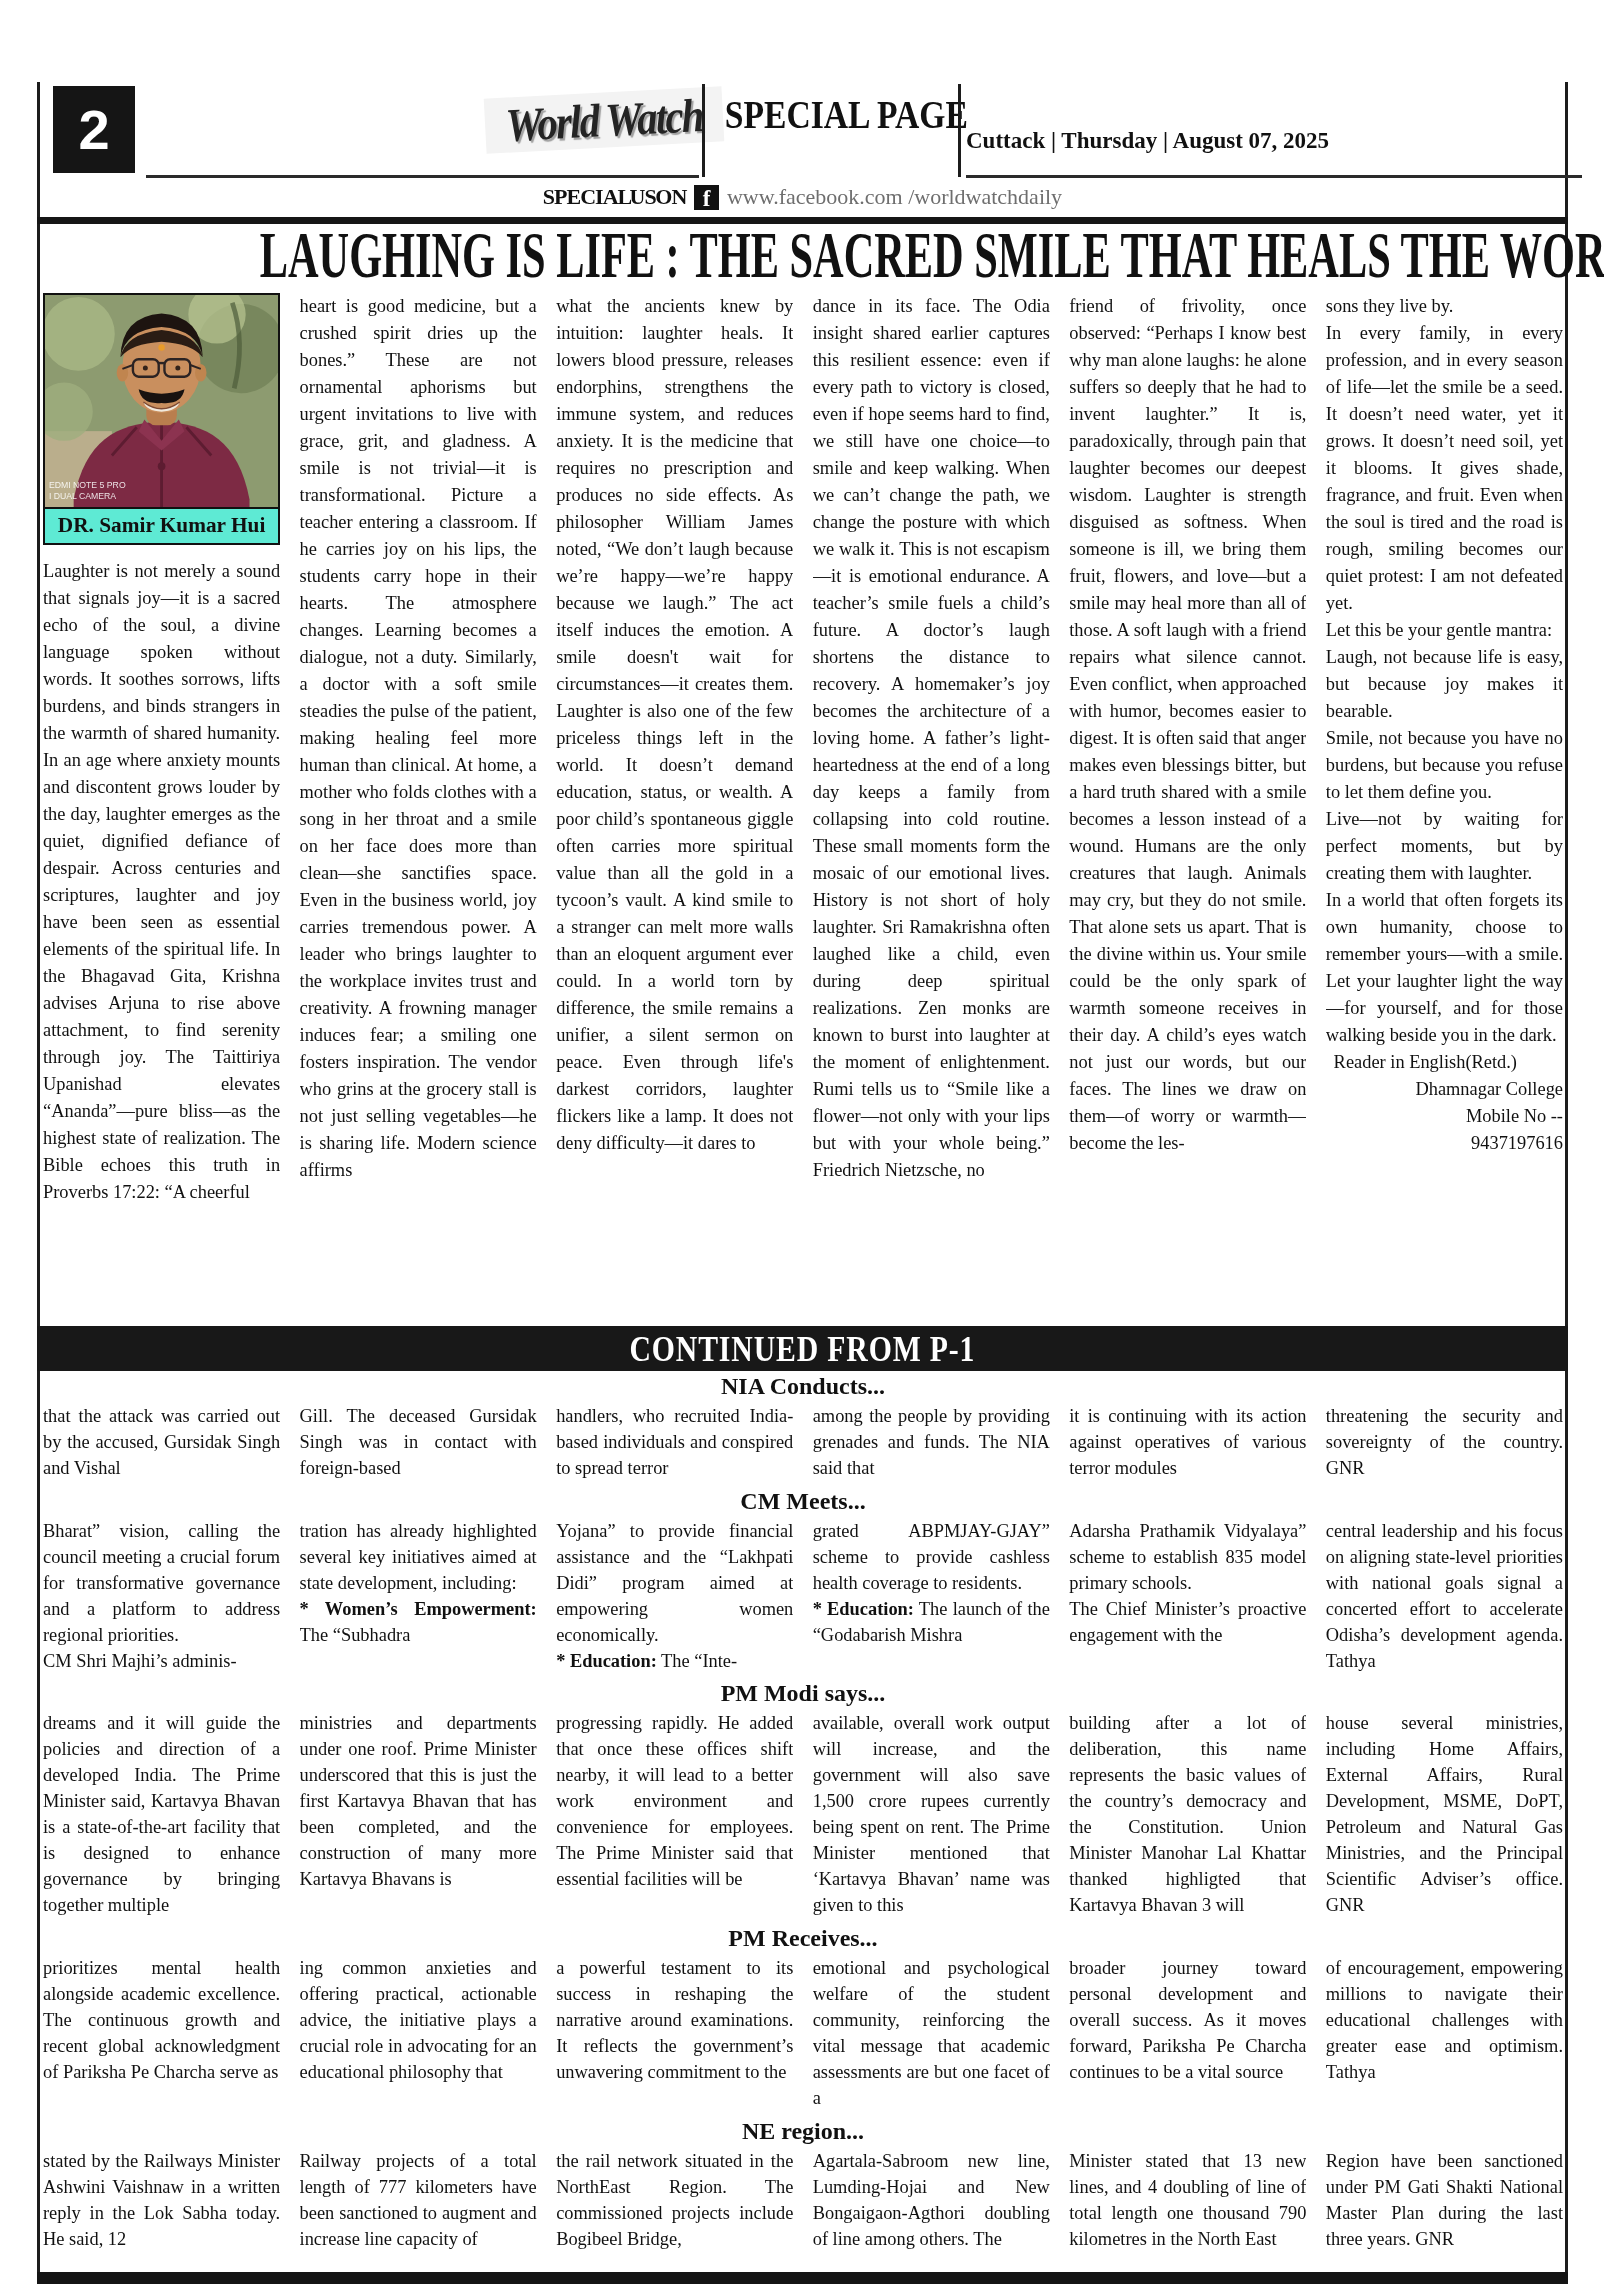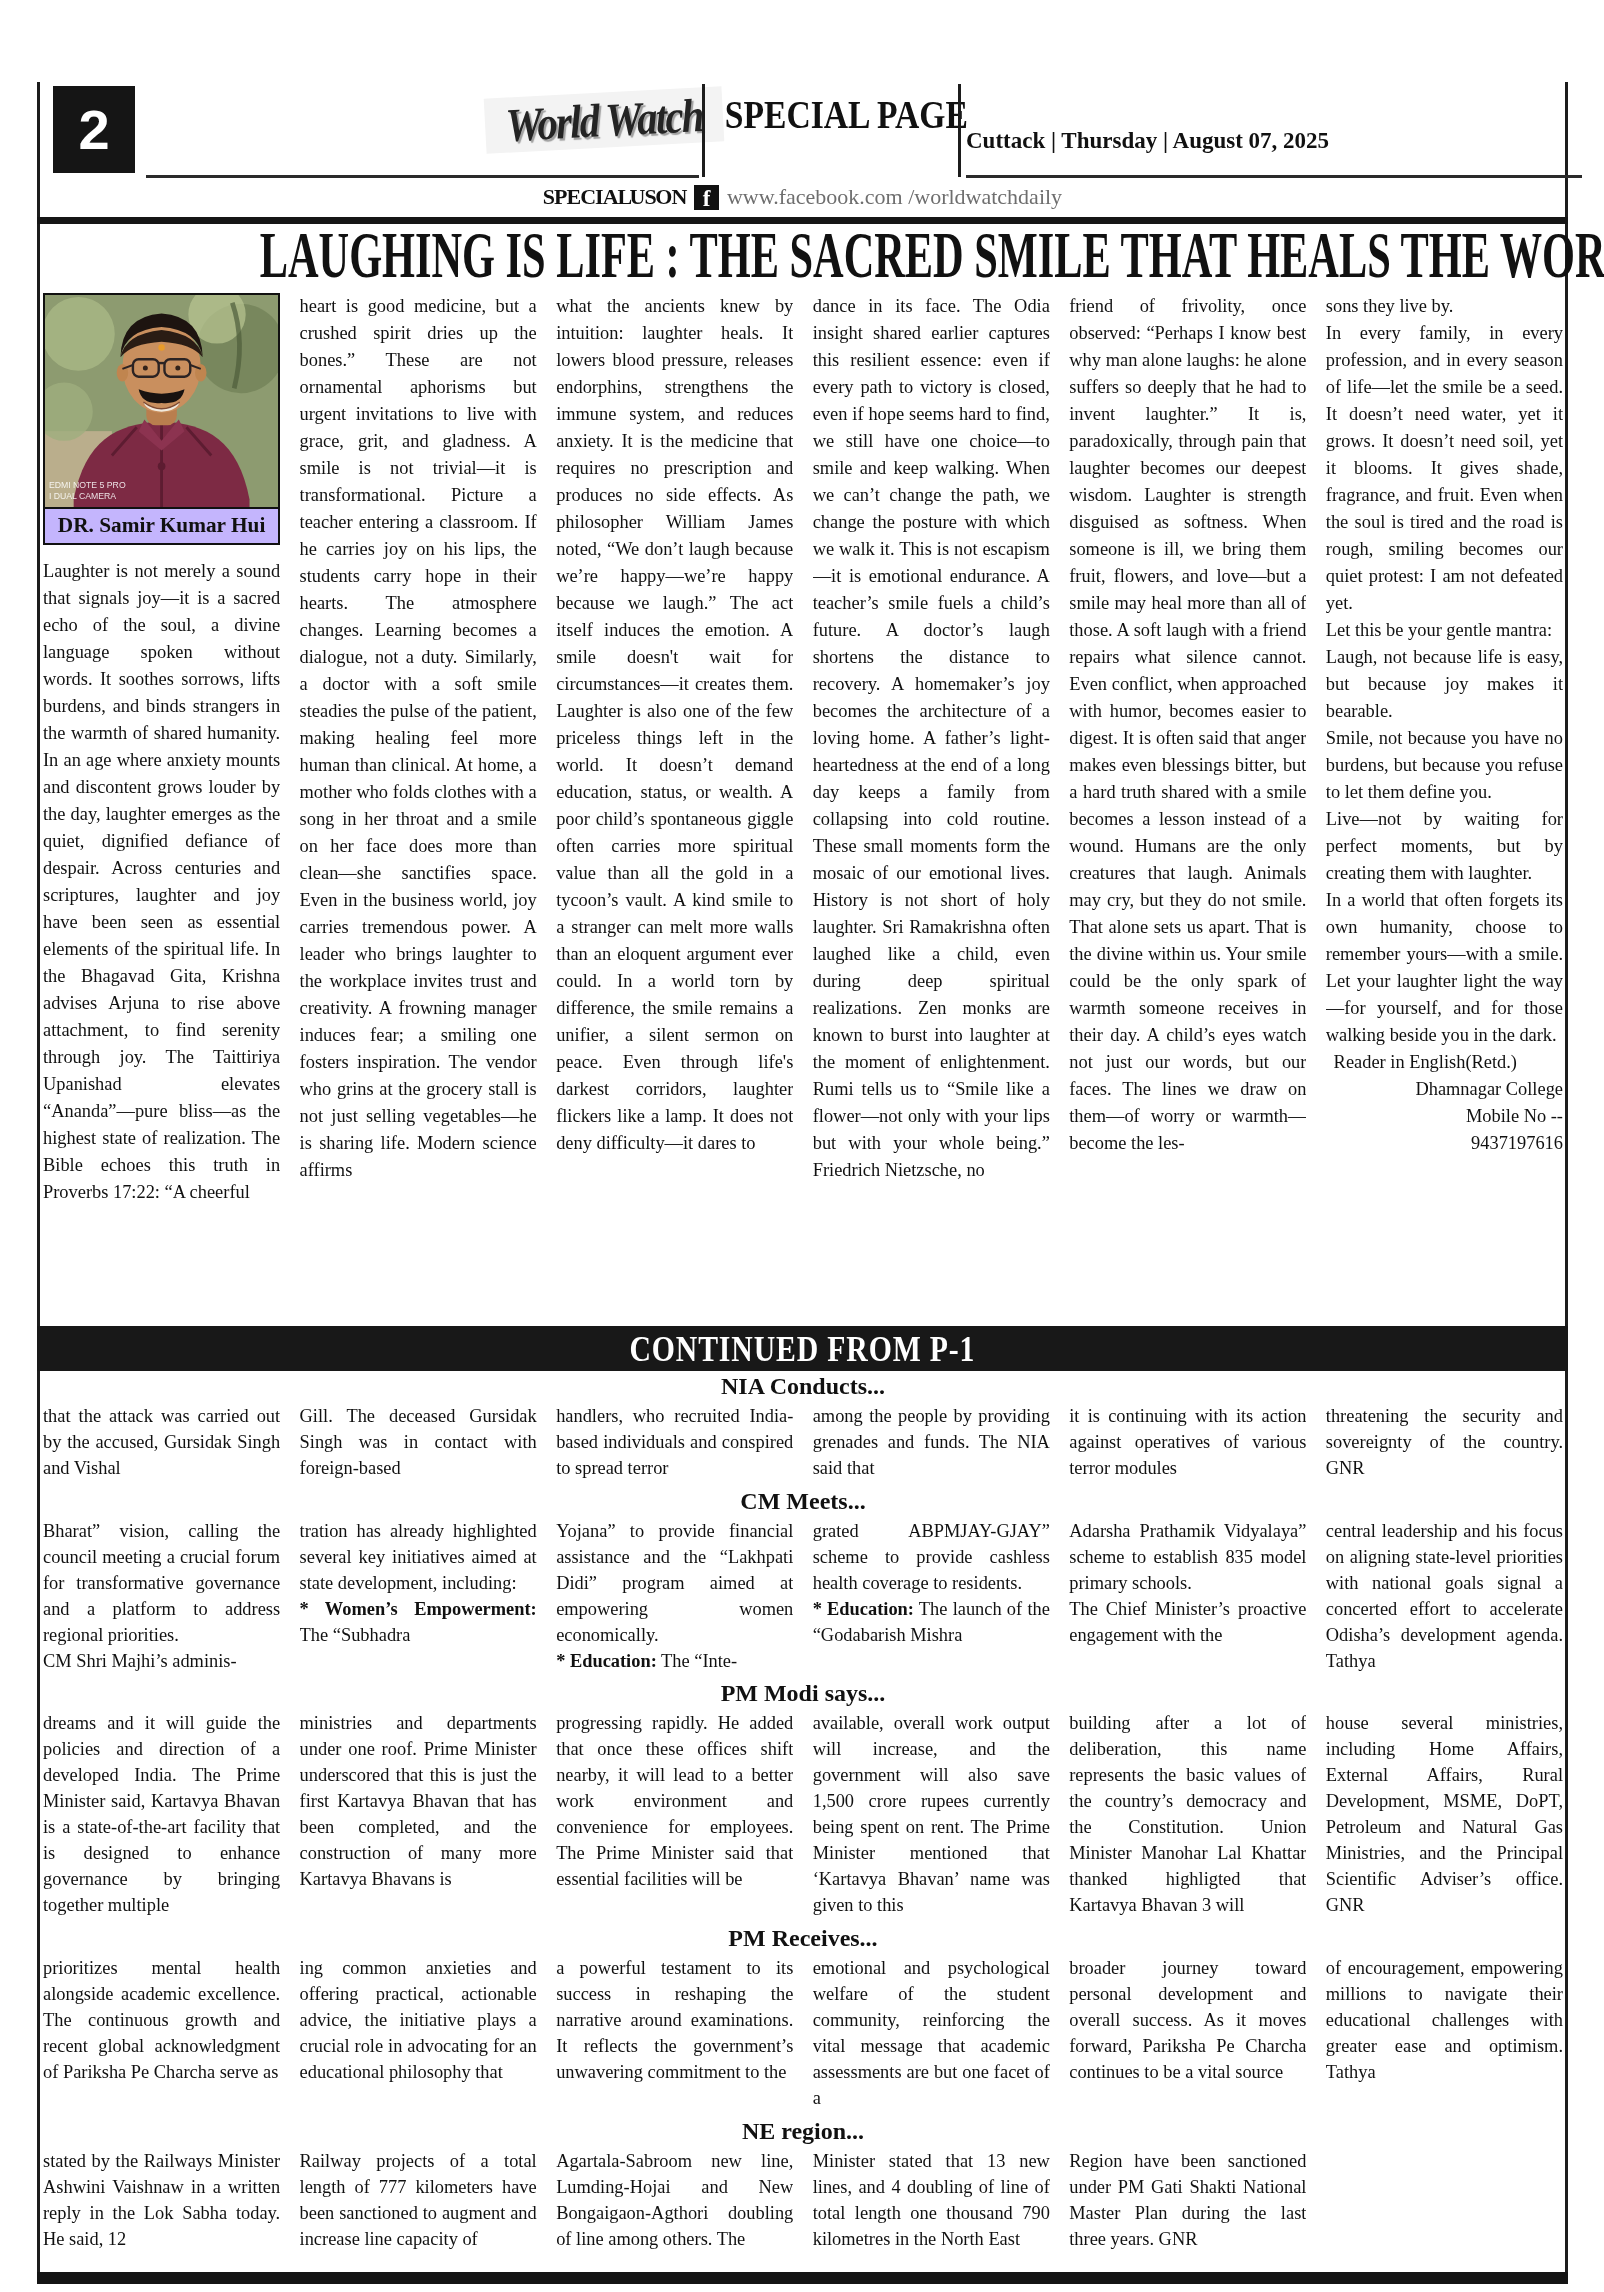--- a/index.html
+++ b/index.html
@@ -43,21 +43,21 @@
   
   .feature-grid{position:absolute;left:43px;top:293px;width:1520px;height:1027px;display:grid;
                 grid-template-columns:repeat(6,1fr);column-gap:19.4px;overflow:hidden;}
   .ftext{font-size:18.4px;line-height:27px;text-align:justify;white-space:pre-wrap;}
   .fcol{overflow:hidden;}
   figure.photo{margin:0 0 13.6px 0;border:2.9px solid #111;}
   .photo-img{position:relative;height:212px;overflow:hidden;}
   .photo-img svg{display:block;width:100%;height:100%;}
   .wm{position:absolute;left:3.9px;bottom:5.8px;color:rgba(255,255,255,.85);
       font-family:"Liberation Sans",sans-serif;font-size:8.7px;line-height:10.7px;margin-top:20px;}
-  figcaption{border-top:2.9px solid #111;background:#c4b5fd;font-weight:bold;font-size:21.3px;
+  figcaption{border-top:2.9px solid #111;background:#5eead4;font-weight:bold;font-size:21.3px;
              text-align:center;padding:3.9px 1.9px 4.9px;}
   .byline{text-align:right;font-size:18.4px;line-height:27px;}
   .byline div:first-child{text-align:left;padding-left:7.8px;}
 
   
   .banner{position:absolute;left:37px;top:1326px;width:1531px;height:45px;background:#181818;
           display:flex;align-items:center;justify-content:center;}
   .banner-inner{color:#fff;font-weight:bold;font-size:35px;white-space:nowrap;
                 transform:scale(.85,1.05);letter-spacing:1px;}
   .sections{position:absolute;left:43px;top:1372px;width:1520px;}
@@ -217,20 +217,21 @@
         <div class="scol"><span>broader journey toward personal development and overall success. As it moves forward, Pariksha Pe Charcha continues to be a vital source</span></div>
         <div class="scol"><span>of encouragement, empowering millions to navigate their educational challenges with greater ease and optimism. Tathya</span></div>
       </div>
     </div>
 
     <div class="section">
       <div class="section-title">NE region...</div>
       <div class="scols">
         <div class="scol"><span>stated by the Railways Minister Ashwini Vaishnaw in a written reply in the Lok Sabha today. He said, 12</span></div>
         <div class="scol"><span>Railway projects of a total length of 777 kilometers have been sanctioned to augment and increase line capacity of</span></div>
+        <div class="scol"><span>the rail network situated in the NorthEast Region. The commissioned projects include Bogibeel Bridge,</span></div>
         <div class="scol"><span>Agartala-Sabroom new line, Lumding-Hojai and New Bongaigaon-Agthori doubling of line among others. The</span></div>
         <div class="scol"><span>Minister stated that 13 new lines, and 4 doubling of line of total length one thousand 790 kilometres in the North East</span></div>
         <div class="scol"><span>Region have been sanctioned under PM Gati Shakti National Master Plan during the last three years. GNR</span></div>
       </div>
     </div>
 
   </div>
 
   <div class="bottom-bar"></div>
 </div>

